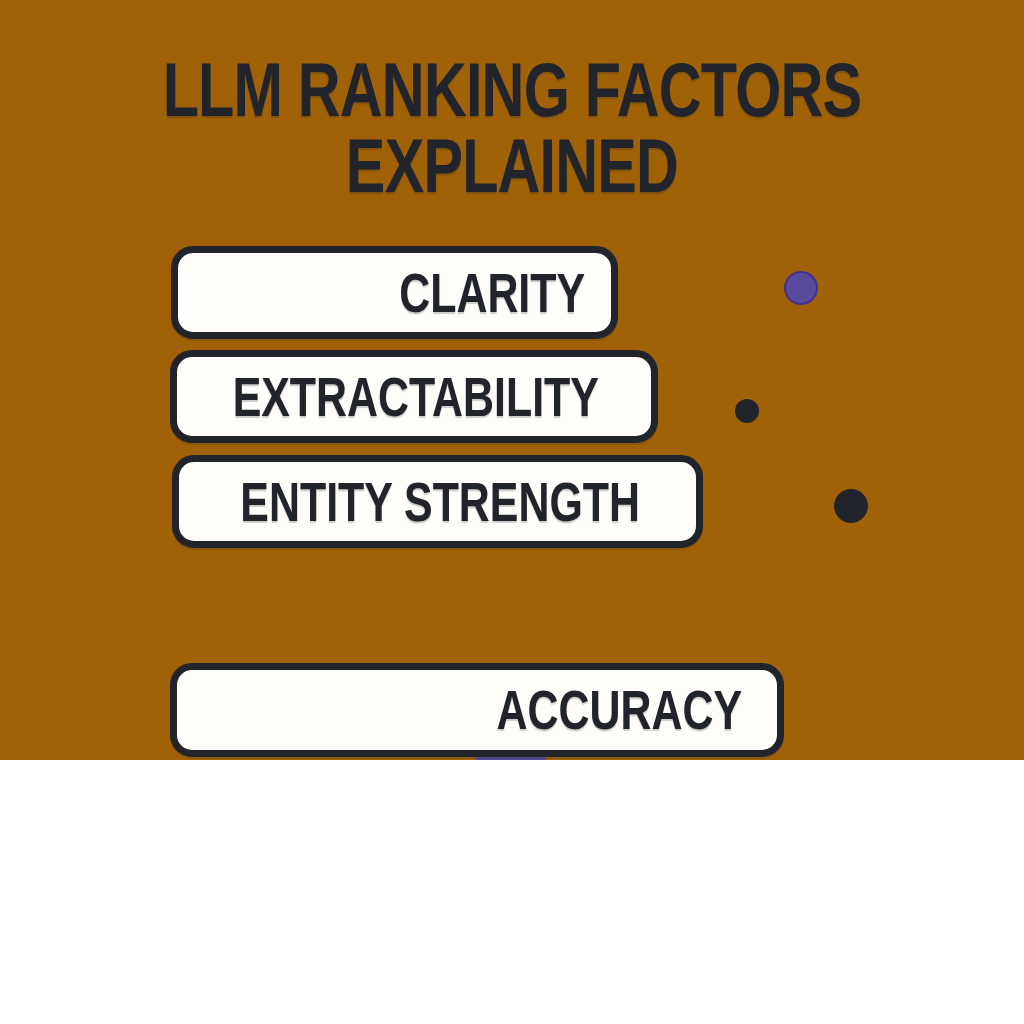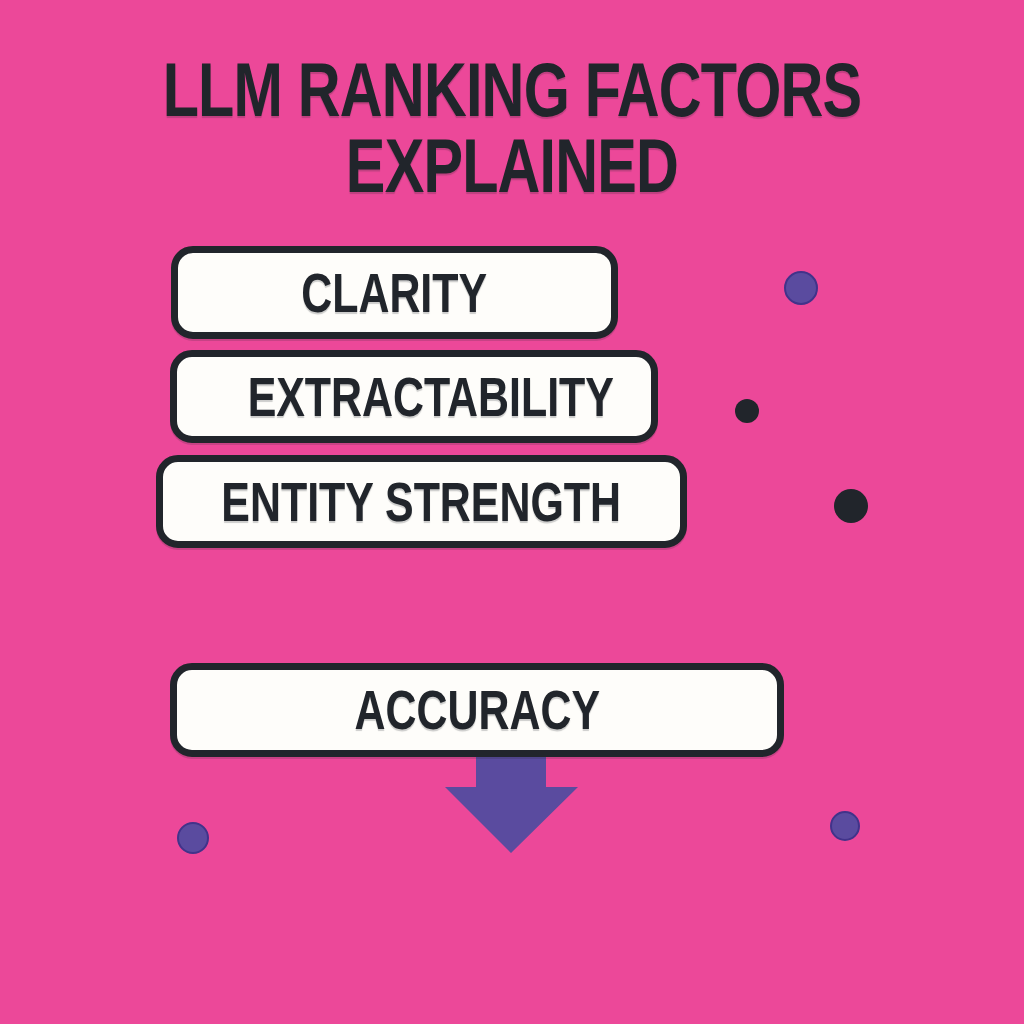--- a/index.html
+++ b/index.html
@@ -1,20 +1,20 @@
 <!DOCTYPE html>
 <html><head>
 <meta charset="utf-8">
 <style>
   html, body { margin: 0; padding: 0; }
   .stage {
     position: relative;
     width: 1024px;
-    height: 1024px;
-    background: #ec4899;
+    height: 760px;
+    background: #a16207;
     overflow: hidden;
     font-family: "Liberation Sans", sans-serif;
   }
 
   
   .title {
     position: absolute;
     top: 52px;
     left: 0;
     width: 1024px;
@@ -31,36 +31,36 @@
 
   
   .fbox {
     position: absolute;
     box-sizing: border-box;
     background: #fefdfa;
     border: 7px solid #21252b;
     border-radius: 22px;
     display: flex;
     align-items: center;
-    justify-content: center;
+    justify-content: flex-end;
     z-index: 3;
     box-shadow: 0 2px 0 rgba(33,37,43,0.18);
   }
   .fbox .lbl, .ai-box .lbl {
     color: #21252b;
     font-weight: 700;
     font-size: 55px;
     letter-spacing: 0;
     transform: scaleX(0.78);
     white-space: nowrap;
     text-shadow: 0 2px 1px rgba(33,37,43,0.22);
   }
   .fbox.clarity        { left: 171px; top: 246px; width: 447px; height: 93px; }
   .fbox.extractability { left: 170px; top: 350px; width: 488px; height: 93px; padding-left: 33px; }
-  .fbox.entity         { left: 156px; top: 455px; width: 531px; height: 93px; }
+  .fbox.entity         { left: 172px; top: 455px; width: 531px; height: 93px; }
   .fbox.consistency    { left: 170px; top: 560px; width: 573px; height: 94px; }
   .fbox.accuracy       { left: 170px; top: 663px; width: 614px; height: 94px; }
 
   
   .ai-box {
     position: absolute;
     left: 302px; top: 833px; width: 421px; height: 104px;
     box-sizing: border-box;
     background: #fefdfa;
     border: 7px solid #21252b;

